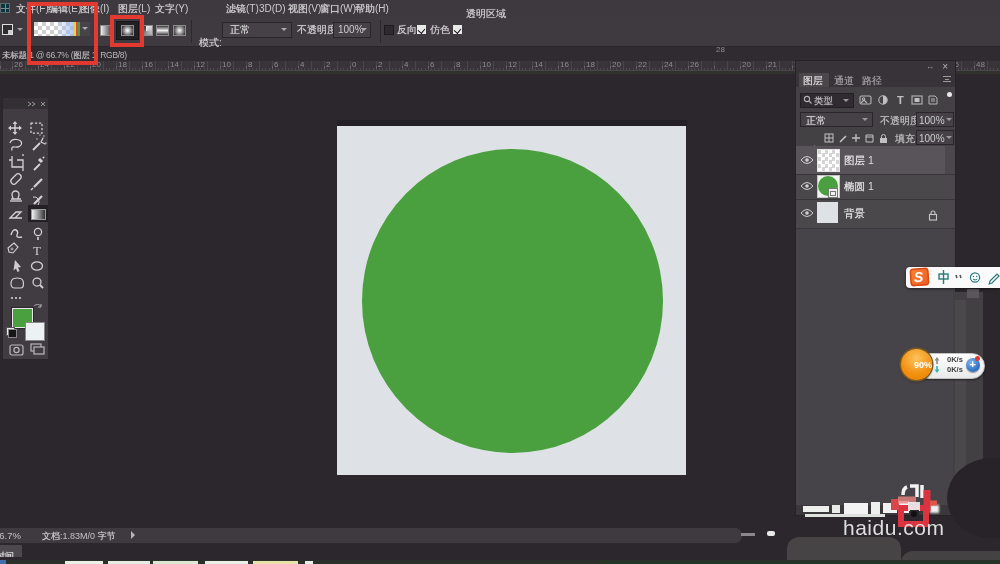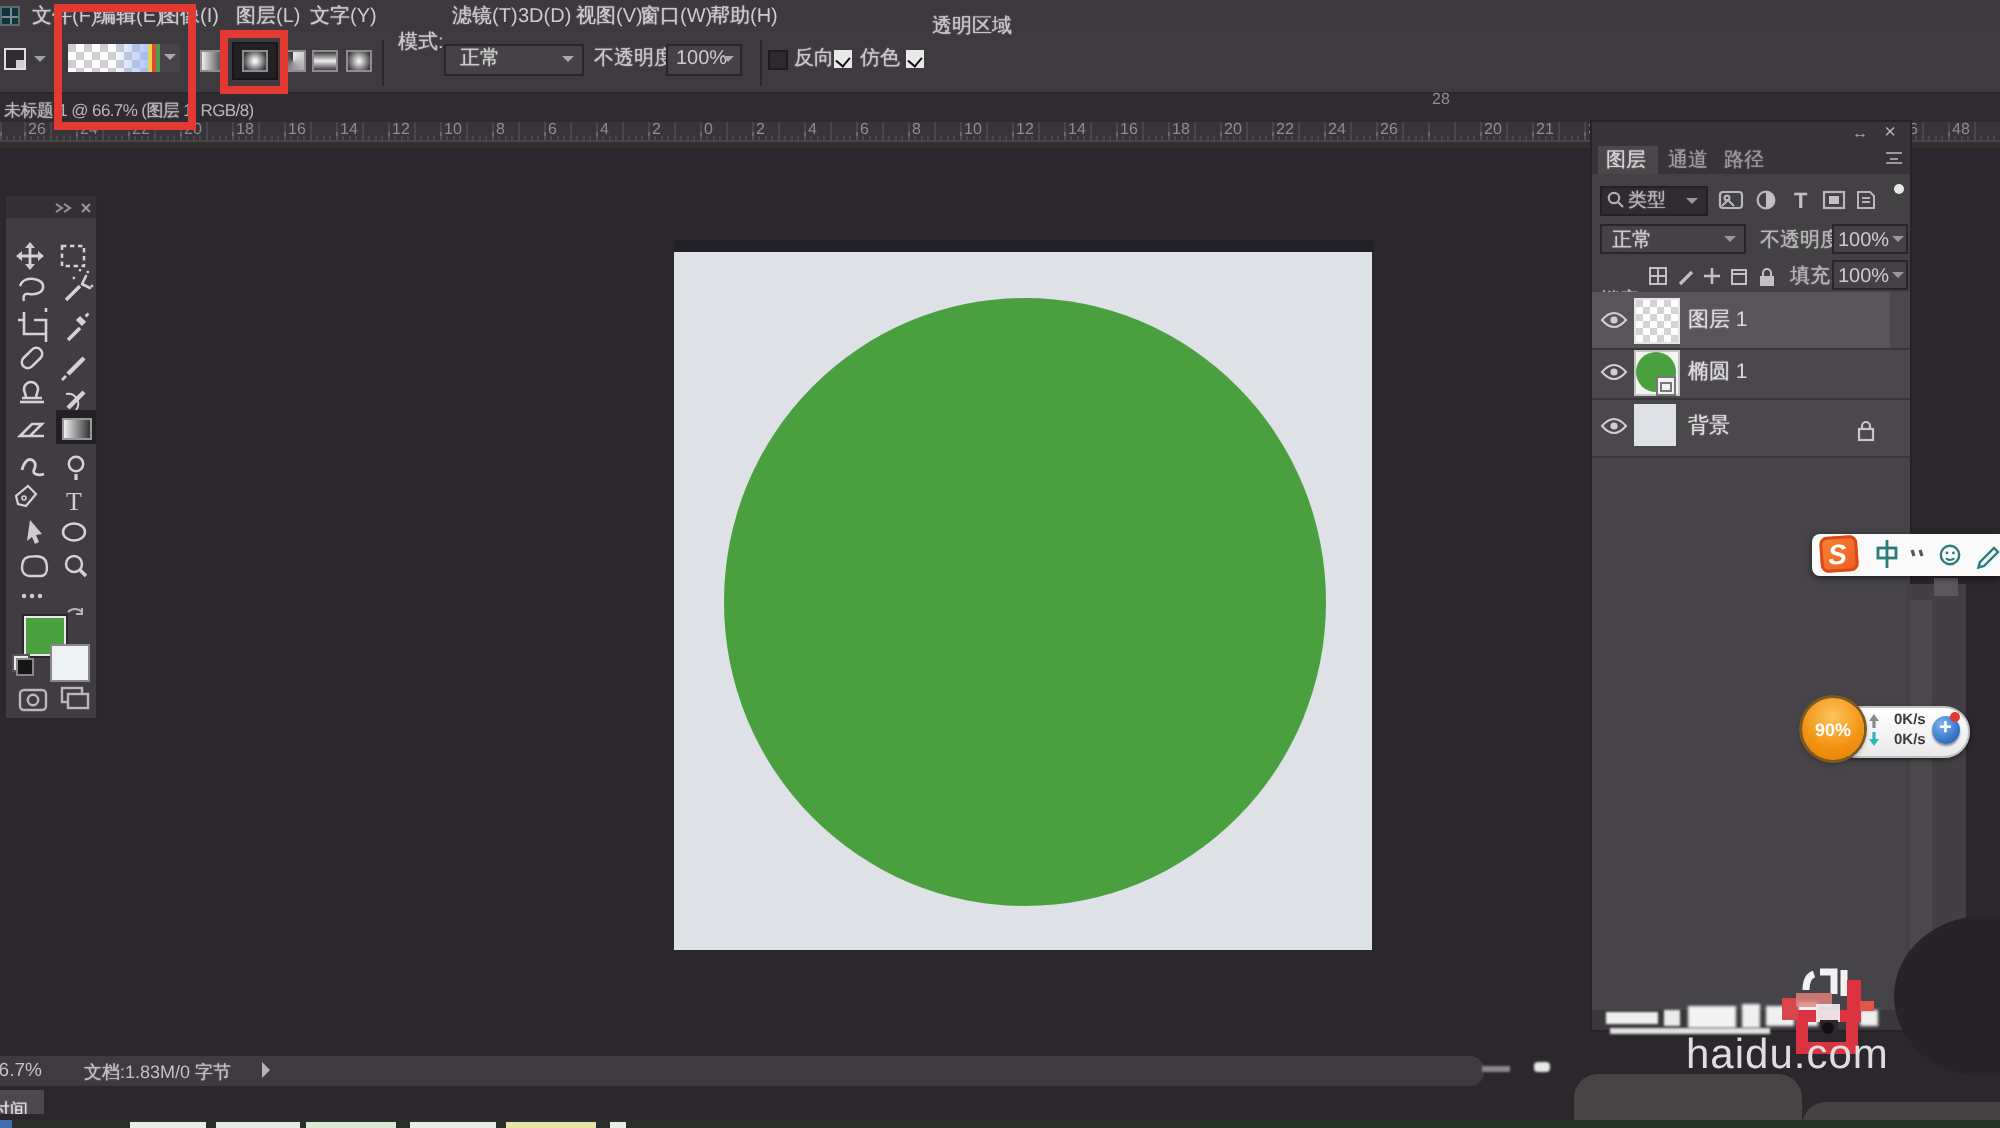--- a/index.html
+++ b/index.html
@@ -47,21 +47,21 @@
 <div class="a" style="left:80px;top:22px;width:10px;height:14px;background:#474348"></div>
 <div class="a" style="left:82px;top:27px;width:0;height:0;border:3px solid transparent;border-top-color:#aaa"></div>
 
 <div class="a" style="left:100px;top:25px;width:11px;height:9px;background:linear-gradient(to right,#ededed,#3a3a3a);border:1px solid #8e8c8e"></div>
 <div class="a" style="left:116px;top:21px;width:21px;height:17px;background:#232025;border:1px solid #191619"></div>
 <div class="a" style="left:121px;top:25px;width:11px;height:9px;background:radial-gradient(circle at 50% 50%,#f2f2f2 10%,#3a3a3a 85%);border:1px solid #8e8c8e"></div>
 <div class="a" style="left:140px;top:25px;width:11px;height:9px;background:conic-gradient(from 0deg,#ededed,#3a3a3a);border:1px solid #8e8c8e"></div>
 <div class="a" style="left:156px;top:25px;width:11px;height:9px;background:linear-gradient(to bottom,#3a3a3a,#ededed 50%,#3a3a3a);border:1px solid #8e8c8e"></div>
 <div class="a" style="left:173px;top:25px;width:11px;height:9px;background:radial-gradient(ellipse 70% 90% at 50% 50%,#f2f2f2 5%,#3a3a3a 80%);border:1px solid #8e8c8e"></div>
 <div class="a sep" style="left:191px;top:20px;height:23px"></div>
-<div class="a t11" style="left:199px;top:16px"><span class="cn">模式</span>:</div>
+<div class="a t11" style="left:199px;top:37px"><span class="cn">模式</span>:</div>
 <div class="a dd t11" style="left:222px;top:22px;width:68px;height:13px;padding-top:1px"><span class="cn" style="margin-left:7px">正常</span></div>
 <div class="a" style="left:281px;top:28px;width:0;height:0;border:3px solid transparent;border-top-color:#aaa"></div>
 <div class="a t11" style="left:297px;top:24px"><span class="cn">不透明度</span>:</div>
 <div class="a dd t11" style="left:333px;top:22px;width:36px;height:13px;padding-top:1px"><span style="margin-left:4px">100%</span></div>
 <div class="a" style="left:361px;top:28px;width:0;height:0;border:3px solid transparent;border-top-color:#aaa"></div>
 <div class="a sep" style="left:380px;top:20px;height:23px"></div>
 <div class="a" style="left:384px;top:25px;width:8px;height:8px;background:#2d292e;border:1px solid #1e1b1f"></div>
 <div class="a t11" style="left:397px;top:24px"><span class="cn">反向</span></div>
 <div class="a" style="left:417px;top:25px;width:9px;height:9px;background:#e9e9e9">
       <div style="position:absolute;left:2px;top:1.5px;width:4px;height:5px;border-right:1.6px solid #111;border-bottom:1.6px solid #111;transform:rotate(40deg)"></div>
@@ -337,21 +337,21 @@
 <svg width="10" height="18" viewBox="0 0 10 18" style="position:absolute;left:31px;top:7px">
 <path d="M5 1l2.5 3.5h-1.7V8h-1.6V4.5H2.5z" fill="#8a8a8a"></path>
 <path d="M5 17l-2.5-3.5h1.7V10h1.6v3.5h1.7z" fill="#2fb6b6"></path>
 </svg>
 <div style="position:absolute;left:46px;top:7px;font-size:7.5px;line-height:8px;font-weight:bold;color:#3c3c3c">0K/s</div>
 <div style="position:absolute;left:46px;top:16.5px;font-size:7.5px;line-height:8px;font-weight:bold;color:#3c3c3c">0K/s</div>
 <div style="position:absolute;left:65px;top:9px;width:14px;height:14px;border-radius:50%;background:radial-gradient(circle at 35% 30%,#7fb3ef,#2e6fc2 70%);box-shadow:0 1px 1px rgba(0,0,0,.4)"></div>
 <div style="position:absolute;left:68.5px;top:10px;color:#fff;font-size:11px;line-height:11px;font-weight:bold">+</div>
 <div style="position:absolute;left:74px;top:6.5px;width:5px;height:5px;border-radius:50%;background:#e03a2e"></div>
 <div style="position:absolute;left:0px;top:0px;width:31px;height:31px;border-radius:50%;background:radial-gradient(circle at 50% 30%,#fdc35c,#f29111 60%,#e67f00);box-shadow:0 0 0 1.5px #7a5a20,0 1px 3px rgba(0,0,0,.6)"></div>
-<div style="position:absolute;left:0px;top:11.5px;width:31px;text-align:center;color:#fff;font-size:9px;line-height:9px;font-weight:bold">90%</div>
+<div style="position:absolute;left:0px;top:11.5px;width:31px;text-align:right;color:#fff;font-size:9px;line-height:9px;font-weight:bold">90%</div>
 </div>
 
 <div class="a" id="wmark" style="left:760px;top:470px;width:240px;height:94px">
 
 <div style="position:absolute;left:43px;top:36px;width:26px;height:6px;background:#eef0ee;filter:blur(.6px)"></div>
 <div style="position:absolute;left:72px;top:35px;width:8px;height:8px;background:#e9ebe9;filter:blur(.6px)"></div>
 <div style="position:absolute;left:84px;top:33px;width:24px;height:11px;background:#f2f3f2;filter:blur(.7px)"></div>
 <div style="position:absolute;left:111px;top:32px;width:9px;height:12px;background:#eef0ee;filter:blur(.7px)"></div>
 <div style="position:absolute;left:123px;top:33px;width:14px;height:10px;background:#f0f1f0;filter:blur(.7px)"></div>
 <div style="position:absolute;left:139px;top:31px;width:10px;height:12px;background:#f3f4f3;filter:blur(.7px)"></div>

